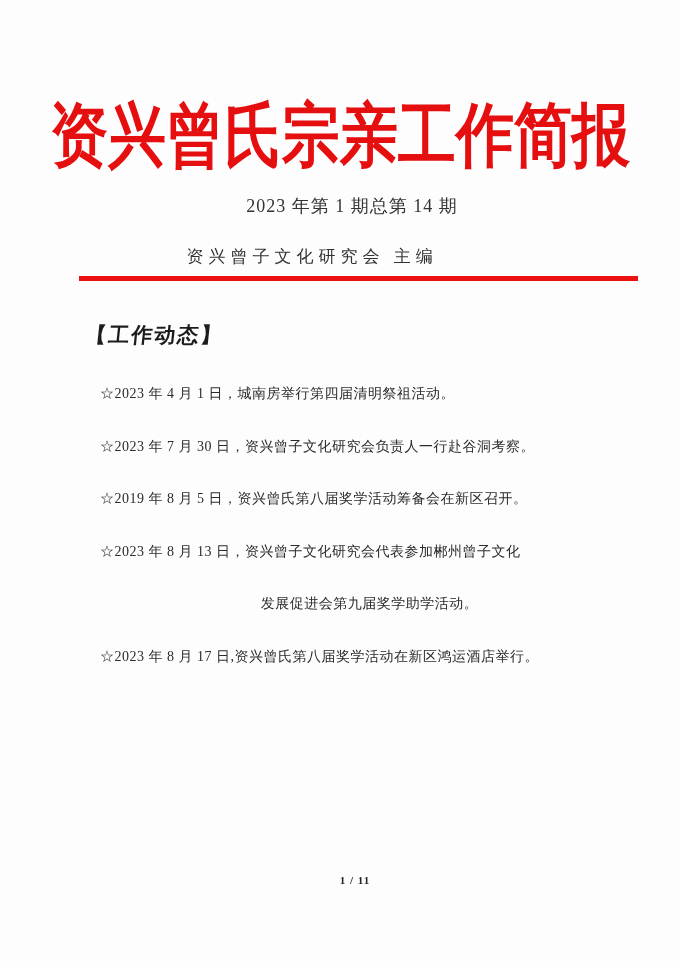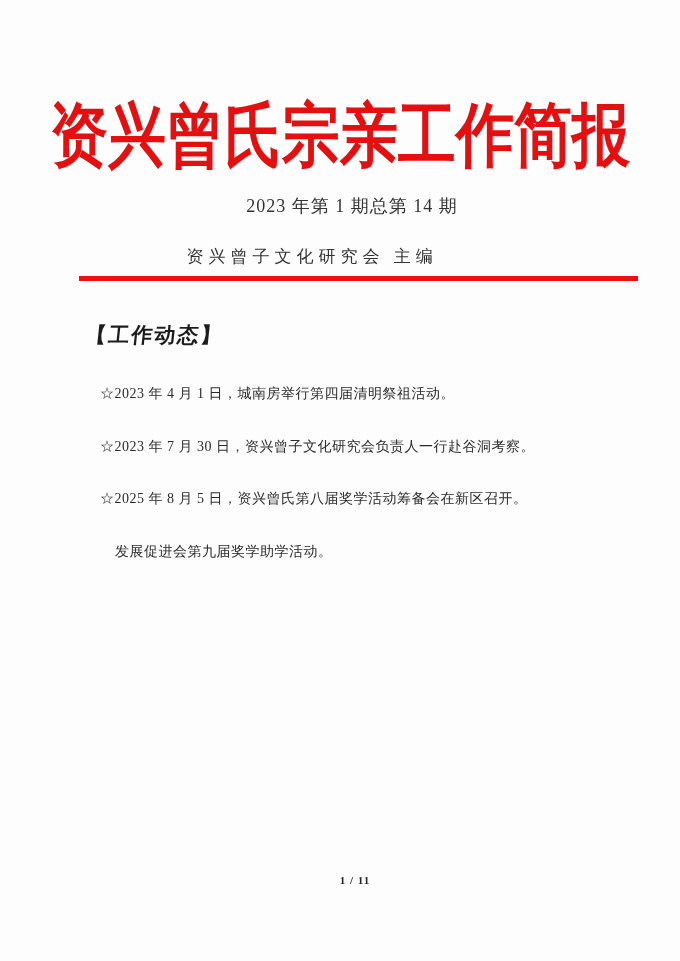--- a/index.html
+++ b/index.html
@@ -63,20 +63,21 @@
   .news p{
     margin:16px;
     font-size:14px;
     line-height:36.5px;
     color:var(--body-text);
     letter-spacing:0.5px;
     white-space:nowrap;
   }
   .news p.cont{
     padding-left:15px;
+    text-align:center;
   }
   .page-number{
     position:absolute;top:874px;left:0;width:680px;
     text-align:center;
     font-size:11px;font-weight:bold;
     color:#222;
     letter-spacing:1px;
     padding-left:15px;
   }
 </style>
@@ -91,19 +92,21 @@
 
   <div class="editor-line">资兴曾子文化研究会  主编</div>
 
   <div class="red-rule"></div>
 
   <div class="section-heading">【工作动态】</div>
 
   <div class="news">
     <p>☆2023 年 4 月 1 日，城南房举行第四届清明祭祖活动。</p>
     <p>☆2023 年 7 月 30 日，资兴曾子文化研究会负责人一行赴谷洞考察。</p>
-    <p>☆2025 年 8 月 5 日，资兴曾氏第八届奖学活动筹备会在新区召开。</p>
+    <p>☆2019 年 8 月 5 日，资兴曾氏第八届奖学活动筹备会在新区召开。</p>
+    <p>☆2023 年 8 月 13 日，资兴曾子文化研究会代表参加郴州曾子文化</p>
     <p class="cont">发展促进会第九届奖学助学活动。</p>
+    <p>☆2023 年 8 月 17 日,资兴曾氏第八届奖学活动在新区鸿运酒店举行。</p>
   </div>
 
   <div class="page-number">1 / 11</div>
 
 </div>
 
 </body></html>

